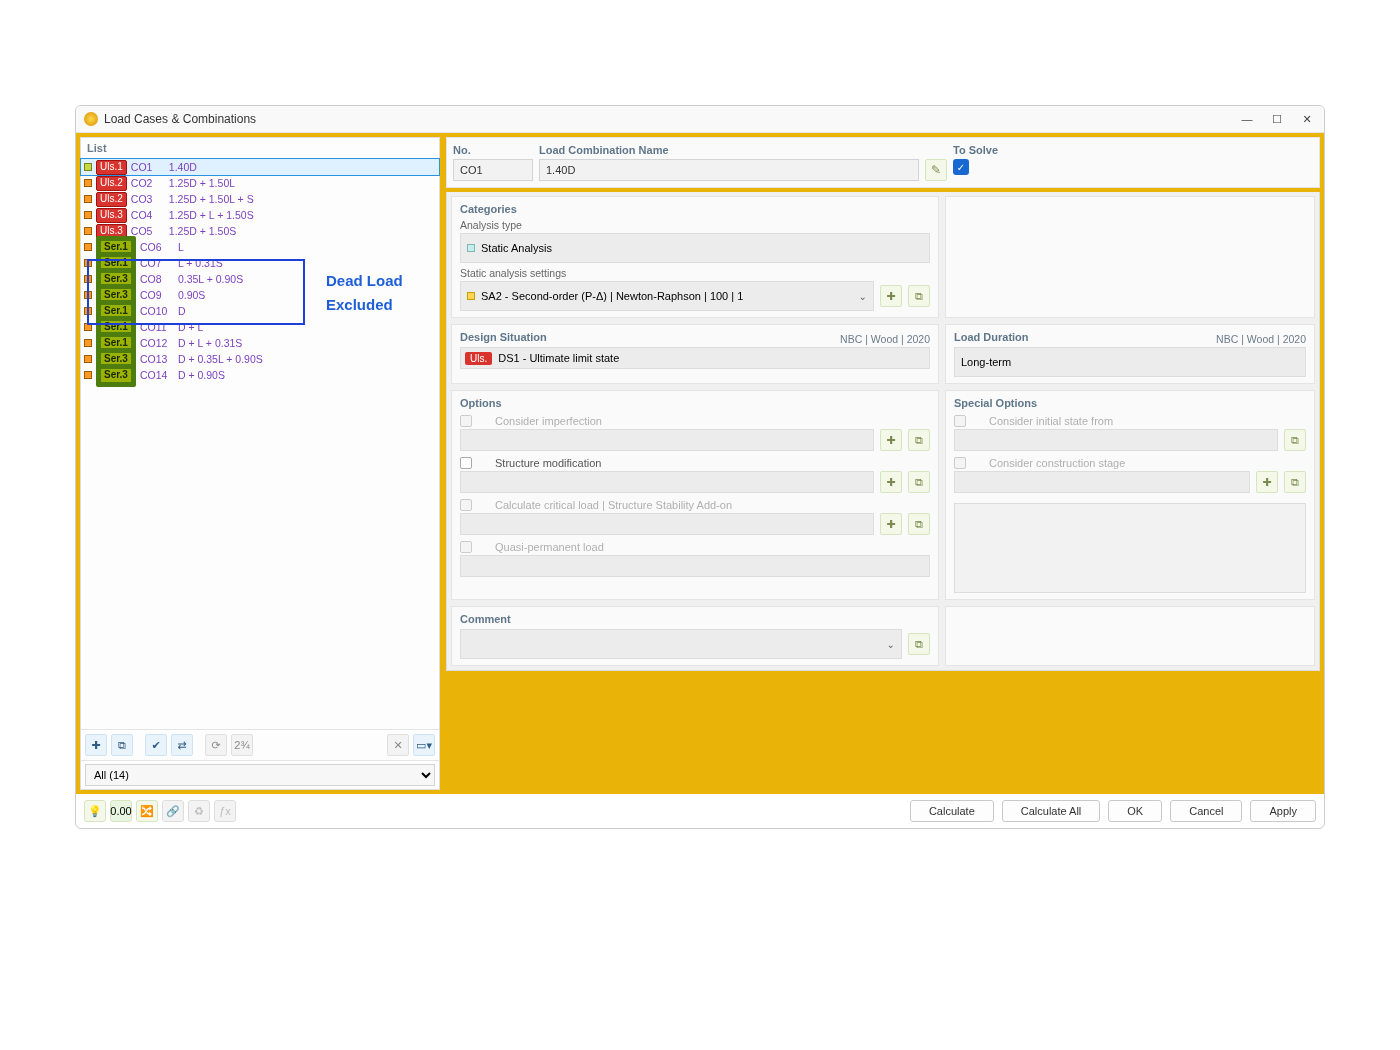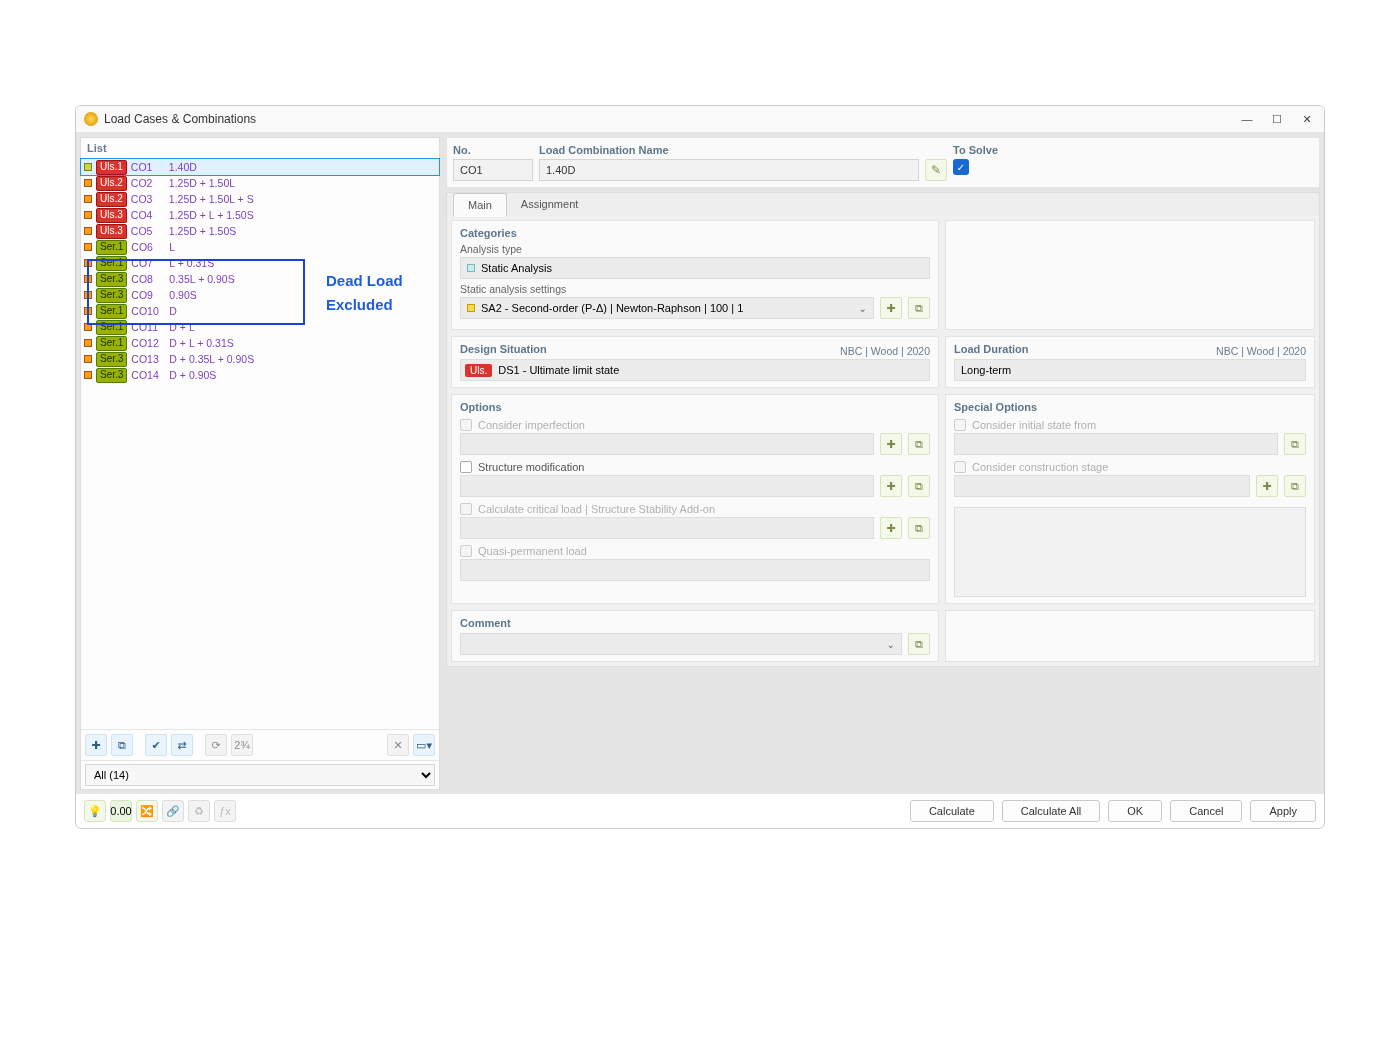--- a/index.html
+++ b/index.html
@@ -7,30 +7,30 @@
 .window { border: 1px solid #ccc; border-radius: 6px; overflow: hidden; background: #fff; width: 1250px; margin: 100px auto 4px; }
 .titlebar { display: flex; align-items: center; justify-content: space-between; padding: 4px 8px; background: #f9f9f9; border-bottom: 1px solid #e5e5e5; }
 .titlebar-left { display: flex; align-items: center; gap: 6px; }
 .app-icon { width: 14px; height: 14px; background: radial-gradient(circle,#ffd84d,#d98f00); border-radius: 50%; display:inline-block; }
 .title { font-size: 12px; color: #333; }
 .win-controls { display: flex; gap: 12px; }
 .win-btn { width: 18px; height: 18px; display:flex; align-items:center; justify-content:center; color:#444; cursor:pointer; }
 .tabs { display: flex; background: #eaeaea; border-bottom: 1px solid #d0d0d0; padding-left:10px; }
 .tab { padding: 6px 12px; color: #555; cursor: pointer; }
 .tab.active { background: #fefefe; border: 1px solid #d0d0d0; border-bottom: 1px solid #fefefe; margin-bottom:-1px; border-radius:3px 3px 0 0; color:#444; }
-.body { display: flex; padding: 4px; gap:6px; background:#e5e5e5; }
+.body { display: flex; padding: 4px; gap:6px; background:#eab308; }
 .left { width: 360px; background: #fdfdfd; border:1px solid #ddd; display:flex; flex-direction:column; }
 .list-header { padding:4px 6px; color:#6b7b8c; font-weight:600; border-bottom:1px solid #e5e5e5; }
 .list-body { flex:1; position:relative; padding-bottom:4px; min-height:570px;}
 .row { display:flex; align-items:center; height:16px; padding:0 3px; gap:4px; }
 .row.selected { background:#dff0ff; outline:1px solid #2693e6;}
 .bullet { width:8px; height:8px; border:1px solid rgba(0,0,0,.4);}
 .tag { padding:0px 3px 1px; border-radius:2px; color:#fff; font-size:10px; min-width:28px; text-align:center; line-height:12px;}
 .tag.red { background:#d9332d; border:1px solid #a01313;}
-.tag.grn { background:#9bb300; border:1px solid #4d7c0f; color:#1a2a00;}
+.tag.grn { background:#9bb300; border:5px solid #4d7c0f; color:#1a2a00;font-weight:bold;}
 .co { color:#7b3fbf; width:34px; font-size:10.5px;}
 .co-name { color:#7b3fbf; font-size:10.5px;}
 .annot-box { position:absolute; border:2px solid #1e3fd8; top:100px; left:6px; width:218px; height:66px; pointer-events:none;}
 .annot-text { position:absolute; top:110px; left:245px; color:#1e5fd8; font-weight:700; font-size:15px; line-height:24px; }
 .left-toolbar { display:flex; gap:4px; padding:4px; border-top:1px solid #e5e5e5; align-items:center;}
 .tbtn { width:22px; height:22px; background:#e9f3fb; border:1px solid #cde4f5; display:flex; align-items:center; justify-content:center; color:#2e5e85; cursor:pointer; border-radius:2px;}
 .tbtn.plain { background:#f3f3f3; border-color:#e0e0e0; color:#888;}
 .filter-row { padding:3px 4px; border-top:1px solid #e5e5e5;}
 .filter-row select { width:100%; height:22px; border:1px solid #d4d4d4; background:#f7f7f7; padding:0 4px;}
 .right { flex:1; display:flex; flex-direction:column; gap:4px; }
@@ -39,29 +39,29 @@
 .fld.lbl { color:#5f768a; font-weight:600; }
 .txt-input { height:22px; border:1px solid #d4d4d4; background:#f2f2f2; padding:2px 6px; display:flex; align-items:center; color:#333;}
 .chk { width:16px; height:16px; border-radius:3px; background:#1768d0; display:flex; align-items:center; justify-content:center; color:#fff; font-size:10px;}
 .subtabs { display:flex; background:#eee; border:1px solid #ddd; border-bottom:none; border-radius:3px 3px 0 0; padding-left:6px; }
 .subtab { padding:5px 14px; cursor:pointer; color:#555;}
 .subtab.active { background:#fafafa; border:1px solid #ccc; border-bottom:1px solid #fafafa; margin-bottom:-1px; border-radius:3px 3px 0 0;}
 .panel-grid { display:grid; grid-template-columns: 1fr 370px; gap:6px; }
 .panel { background:#fafafa; border:1px solid #e4e4e4; padding:6px 8px; }
 .sec-title { color:#5f768a; font-weight:600; margin-bottom:4px; }
 .sml-lbl { color:#666; font-size:10.5px; margin:4px 0 2px; }
-.field-box { background:#ececec; border:1px solid #ddd; height:22px; display:flex; align-items:center; padding:0 6px; gap:6px;}
+.field-box { background:#ececec; border:1px solid #ddd; height:30px; display:flex; align-items:center; padding:0 6px; gap:6px;}
 .field-box.drop { justify-content:space-between;}
 .flex-row { display:flex; align-items:center; gap:6px; }
 .ibtn { width:22px; height:22px; border:1px solid #d6e5bf; background:#f3f8e8; display:flex; align-items:center; justify-content:center; color:#7a8b4f; cursor:pointer; border-radius:2px;}
 .headed { display:flex; justify-content:space-between; align-items:center;}
 .code-lbl { color:#6b7b8c; font-size:10.5px;}
 .ds-box { background:#ececec; border:1px solid #ddd; height:22px; display:flex; align-items:center; padding:0 4px; gap:6px;}
 .uls-pill { background:#d9332d; color:#fff; padding:1px 5px; border-radius:2px; font-size:10px;}
-.opt-row { display:flex; align-items:center; gap:6px; margin:6px 0 2px;}
+.opt-row { display:flex; align-items:center; gap:23px; margin:6px 0 2px;}
 .cb { width:12px; height:12px; border:1px solid #aaa; border-radius:2px; background:#fff;}
 .cb.disabled { border-color:#ccc; background:#f4f4f4;}
 .opt-lbl { color:#555; }
 .opt-lbl.disabled { color:#b0b0b0;}
 .empty-box { background:#ececec; border:1px solid #ddd; height:22px; flex:1;}
 .btm-toolbar { display:flex; gap:6px; padding:6px 2px 2px; align-items:center;}
 .circ-btn { width:22px; height:22px; border:1px solid #d6e5bf; background:#f3f8e8; border-radius:3px; display:flex; align-items:center; justify-content:center;}
 .footer-btns { display:flex; gap:8px; }
 .footer-btns button { height:22px; padding:0 18px; border:1px solid #c9c9c9; background:#fdfdfd; border-radius:3px; cursor:pointer; color:#333;}
 .icon-strip { display:flex; gap:4px;}
@@ -215,24 +215,20 @@
         </div>
         <div class="fld" style="width:360px">
           <span class="fld lbl">To Solve</span>
           <div>
               <span class="chk">✓</span>
             </div>
         </div>
       </div>
 
       <div>
-        <div class="subtabs">
-          <div class="subtab active">Main</div>
-          <div class="subtab">Assignment</div>
-        </div>
 
         <div class="panel-grid" style="border:1px solid #ddd; border-top:none; padding:4px; background:#f0f0f0;">
           <div class="panel">
             <div class="sec-title">Categories</div>
             <div class="sml-lbl">Analysis type</div>
             <div class="field-box">
               <span class="sq" style="background:#c8ecec;border-color:#7eb8b8"></span>
               <span>Static Analysis</span>
             </div>
             <div class="sml-lbl">Static analysis settings</div>

